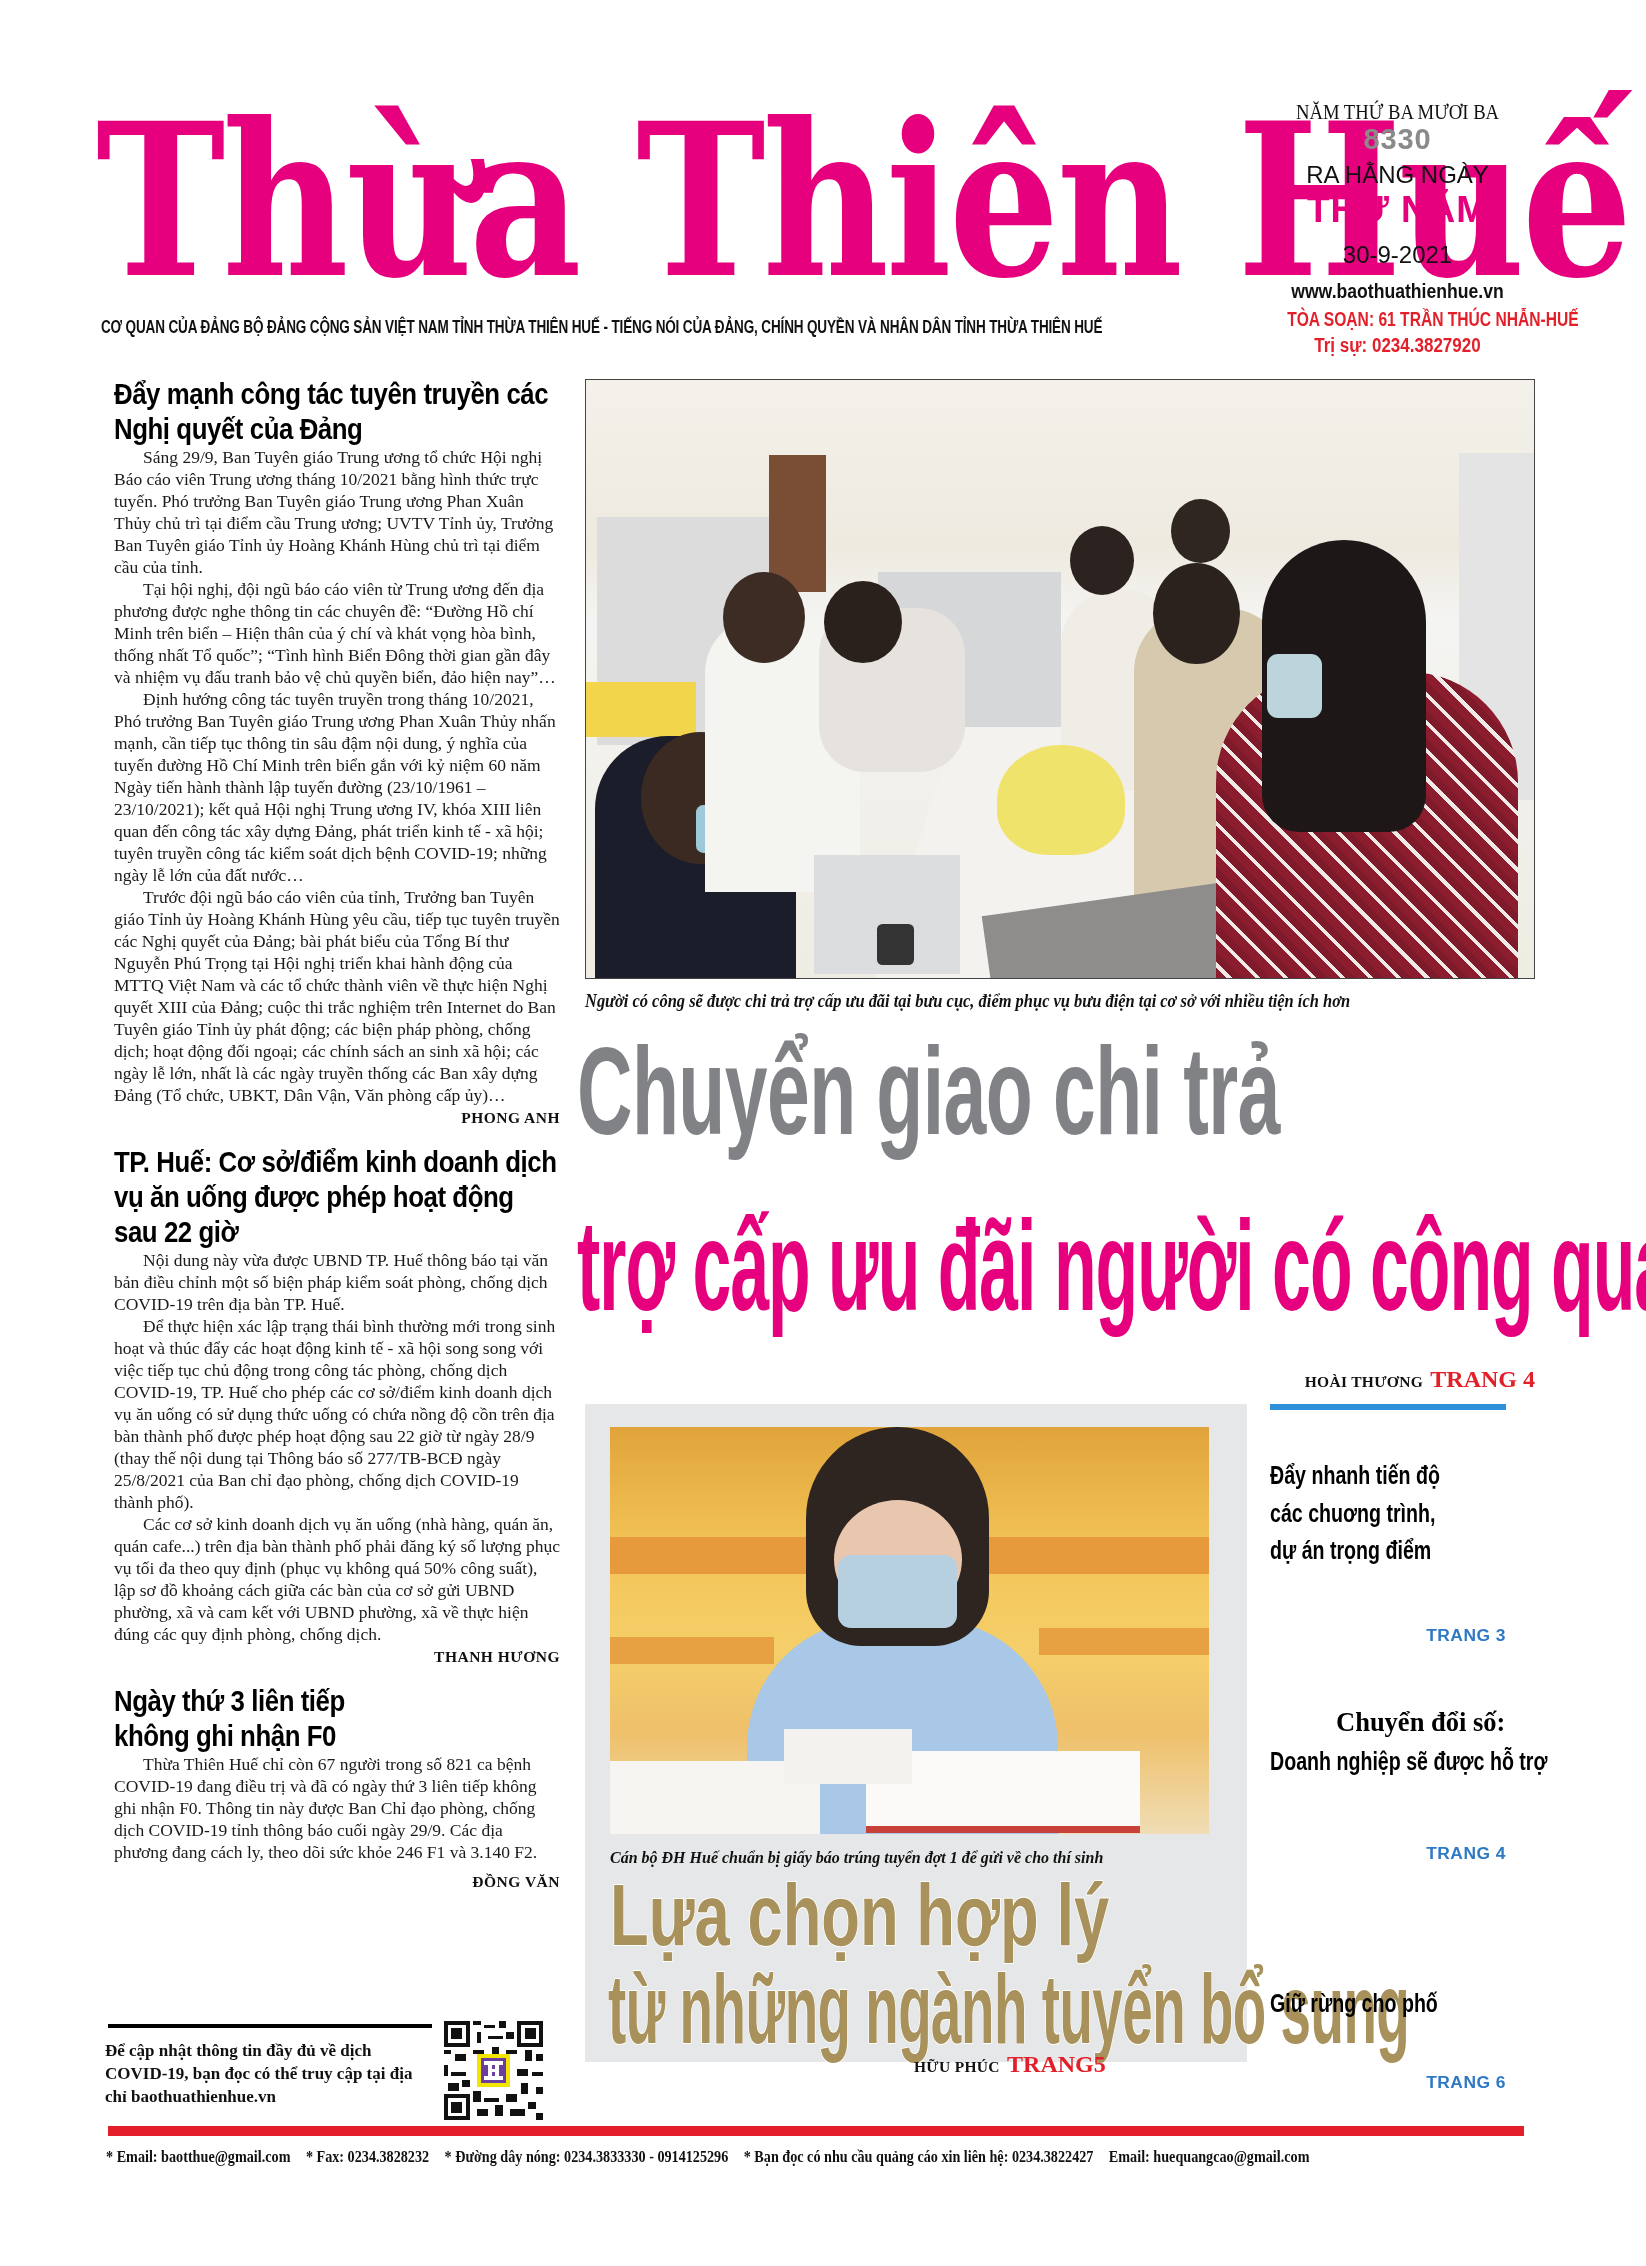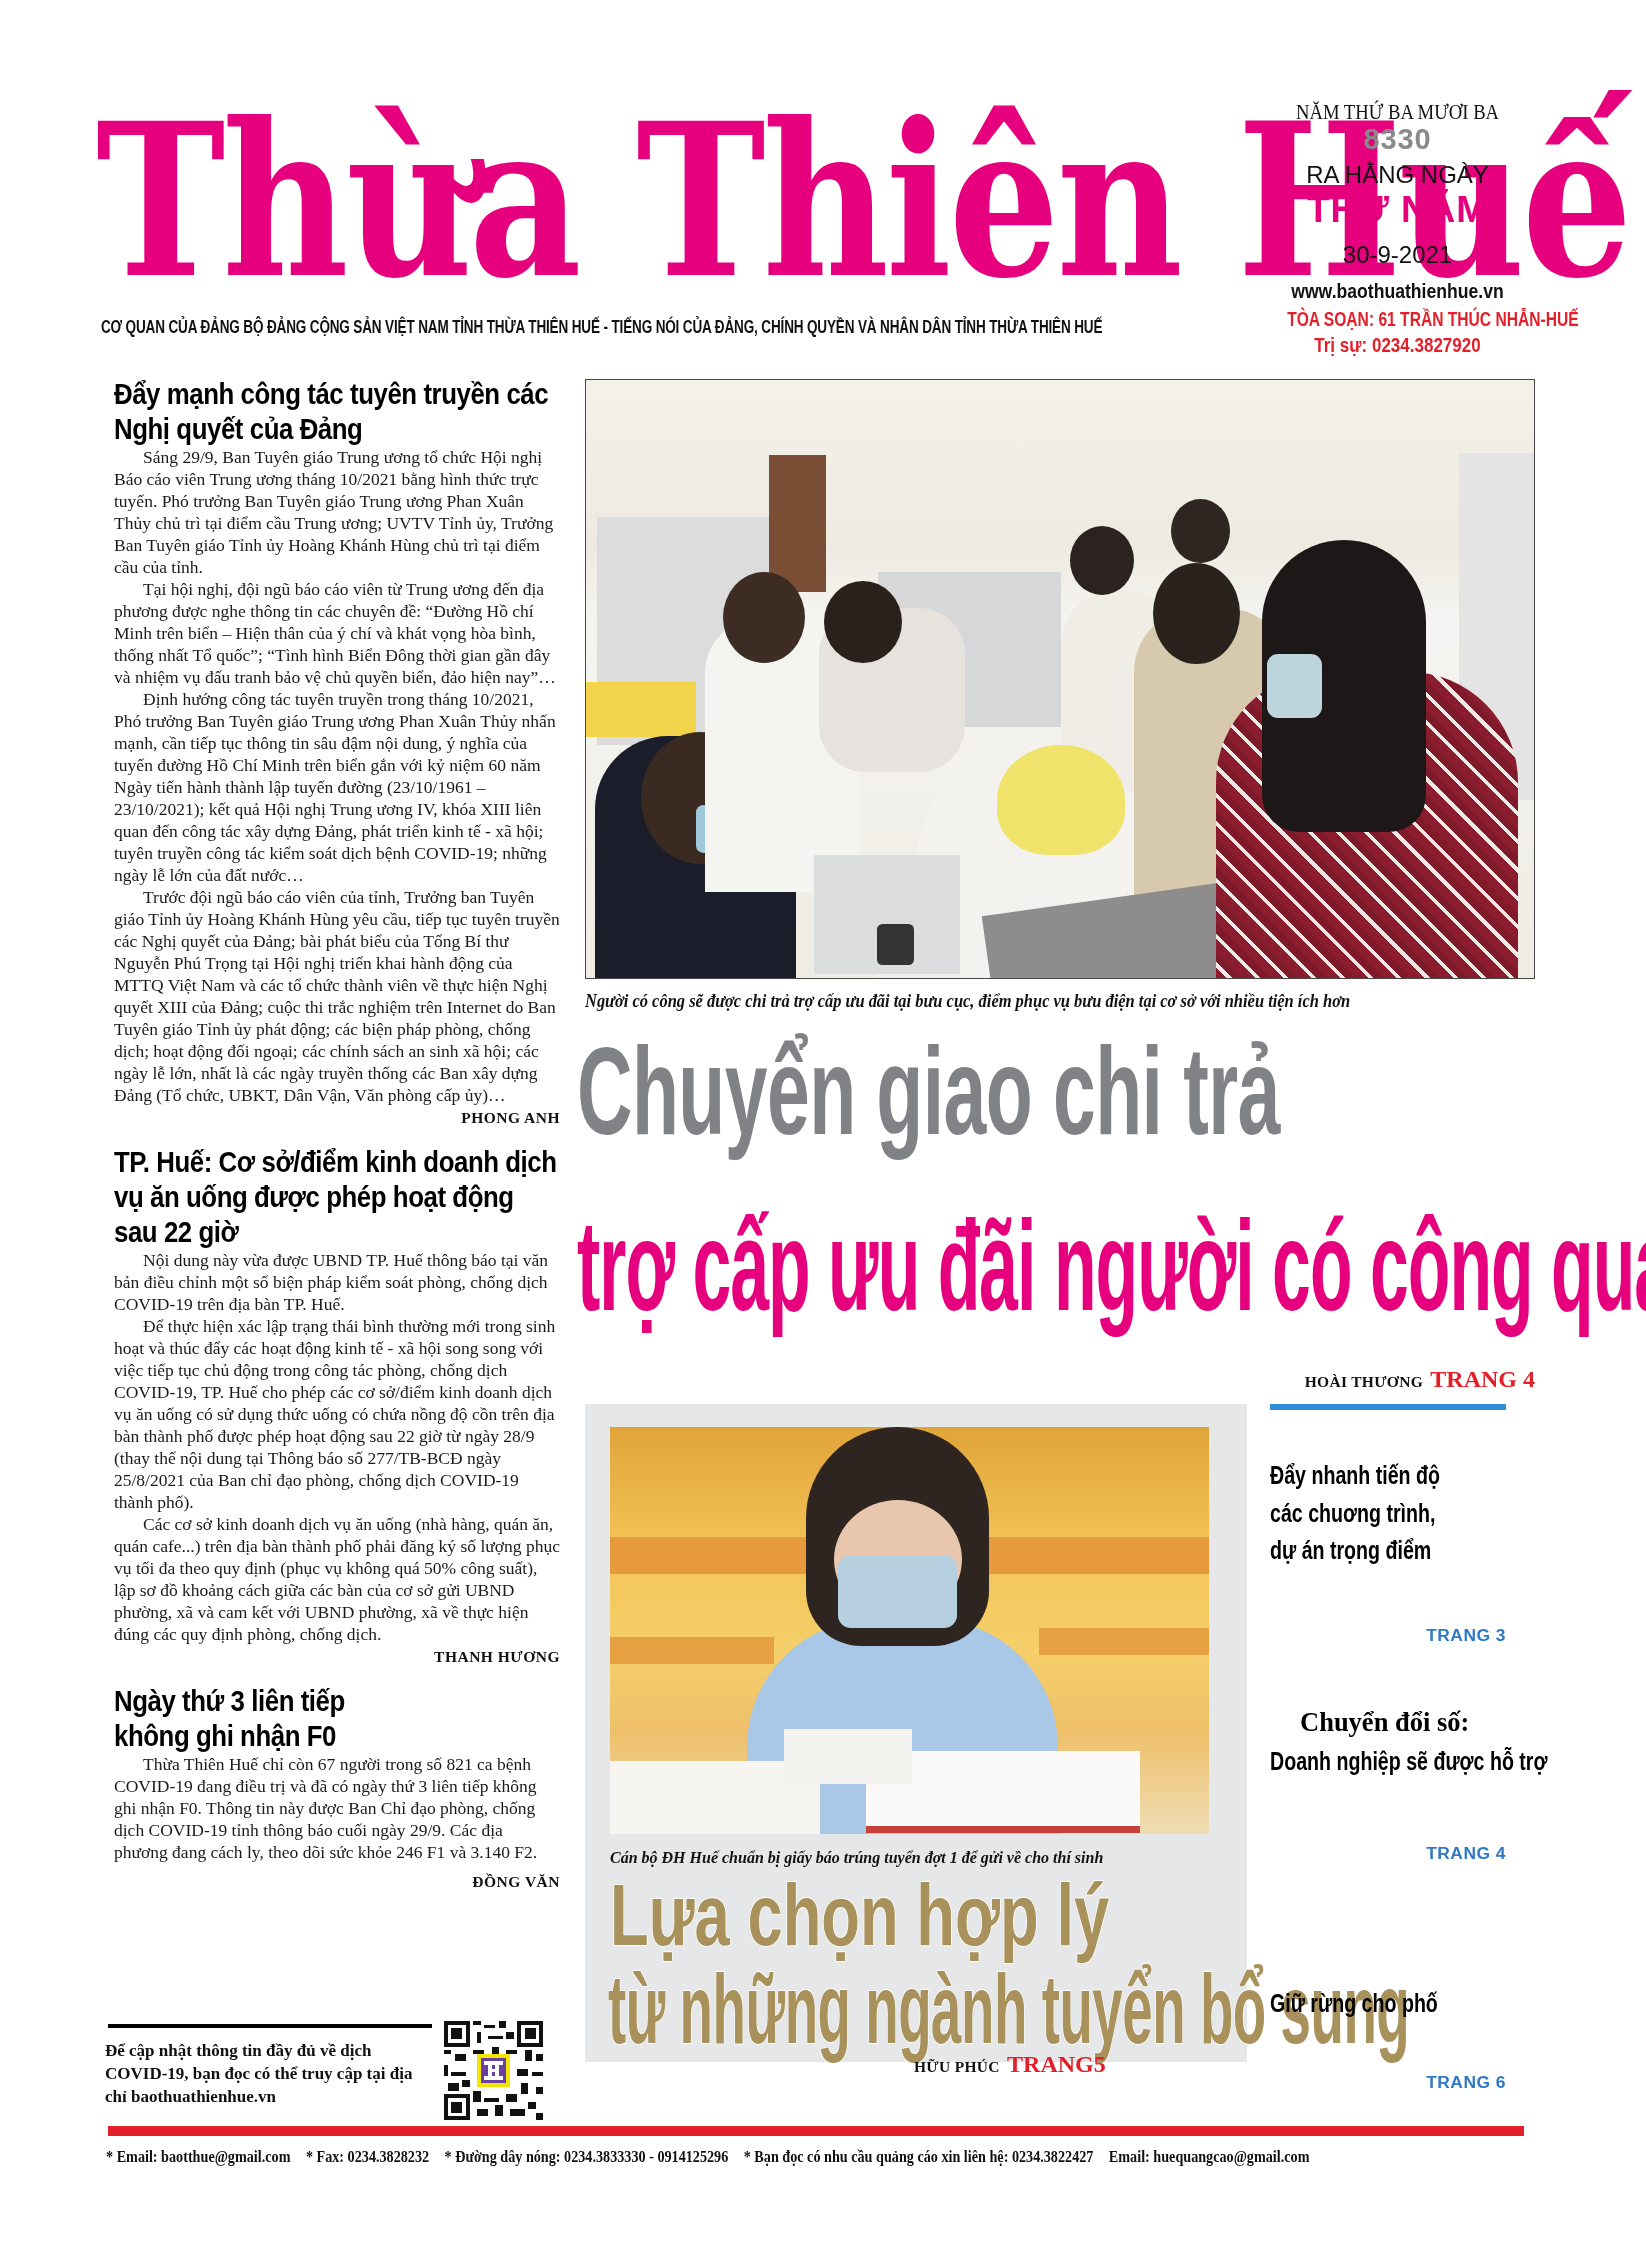--- a/index.html
+++ b/index.html
@@ -110,21 +110,21 @@
   #feature-credit { left: 914px; top: 2051px; width: 311px; text-align: left; white-space: nowrap; }
 
   
   #right-rule { left: 1270px; top: 1404px; width: 236px; height: 5.5px; background: #2f8fd8; }
   .teaser-head {
     position: absolute; left: 1270px;
     font-family: "Liberation Sans", sans-serif; font-weight: bold; font-size: 26.5px; line-height: 37px;
     color: #000; transform: scaleX(0.74); transform-origin: left top; white-space: nowrap;
   }
   .teaser-kicker {
-    position: absolute; left: 1300px;
+    position: absolute; left: 1336px;
     font-family: "Liberation Serif", serif; font-weight: bold; font-size: 26.5px; line-height: 31px; color: #000; white-space: nowrap;
   }
   .teaser-page {
     position: absolute; width: 236px; left: 1270px; text-align: right;
     font-family: "Liberation Sans", sans-serif; font-weight: bold; font-size: 17.4px; color: #2f78c4; letter-spacing: 0.5px;
   }
 
   
   #footer-rule { left: 108px; top: 2126px; width: 1416px; height: 10px; background: #e3202a; }
   #footer-text {

